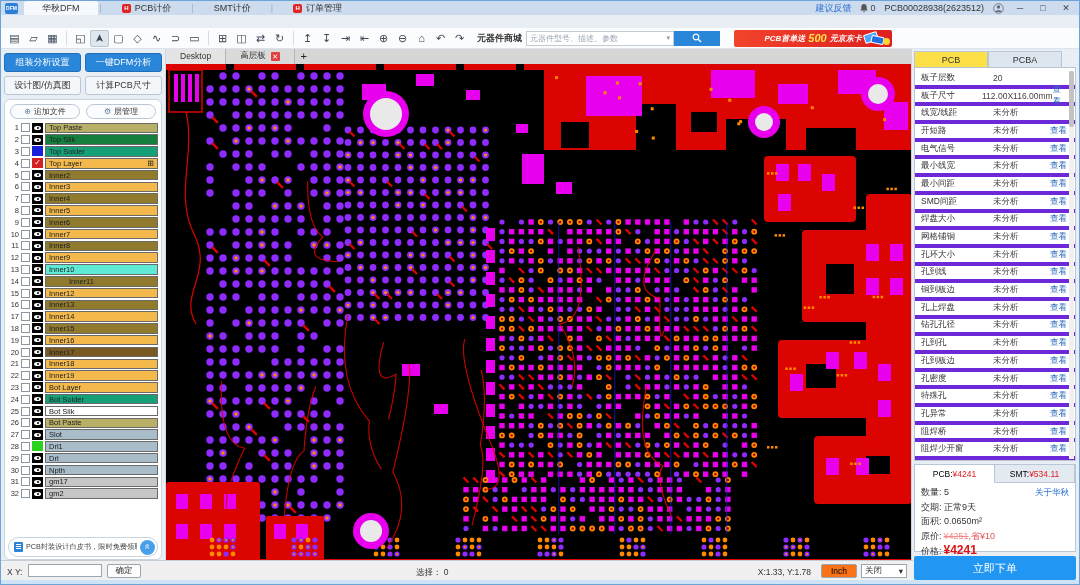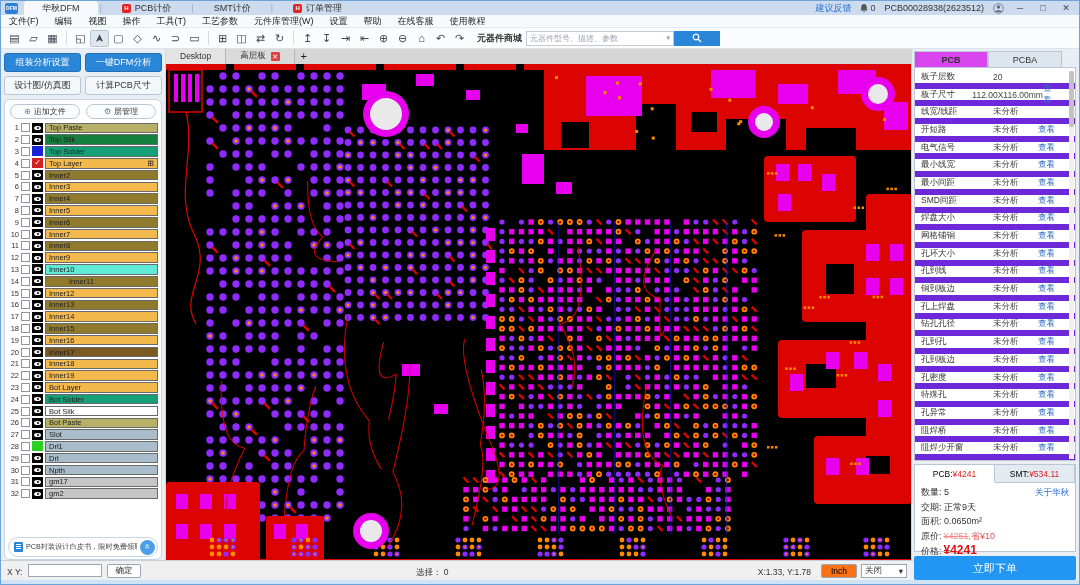--- a/index.html
+++ b/index.html
@@ -70,23 +70,23 @@
   .ctabs{height:15px;background:#d6d6d6;display:flex;align-items:stretch;font-size:8.5px;color:#333;}
   .ctab{display:flex;align-items:center;gap:5px;padding:0 14px;background:#e4e4e4;border-right:1px solid #b5b5b5;cursor:default;}
   .ctab.second{background:#dadada;}
   .ctabx{width:9px;height:9px;background:#e04040;color:#fff;font-size:7px;line-height:9px;text-align:center;border-radius:1px;}
   .ctabplus{width:18px;display:flex;align-items:center;justify-content:center;font-size:11px;color:#222;cursor:default;}
   #pcb-art{display:block;}
   
   .rightpanel{position:absolute;top:48px;right:0;bottom:4px;width:168px;background:#e9eef5;padding:2px 3px 0 2px;display:flex;flex-direction:column;border-left:1px solid #cdd8e4;}
   .rtabs{display:flex;height:16px;}
   .rtab{width:74px;font-size:9px;display:flex;align-items:center;justify-content:center;color:#333;border:1px solid #b9c6d6;border-bottom:none;background:#dde5ee;cursor:default;}
-  .rtab.active{background:#d946ef;font-weight:bold;}
+  .rtab.active{background:#fde047;font-weight:normal;}
   .rtable{background:#fff;border:1px solid #b9c6d6;height:394px;overflow:hidden;position:relative;padding-top:3px;}
-  .trow{display:flex;align-items:center;height:17.7px;border-bottom:6px solid #6d28d9;padding:0 20px 0 6px;font-size:8.5px;color:#333;}
+  .trow{display:flex;align-items:center;height:17.7px;border-bottom:4px solid #6d28d9;padding:0 8px 0 6px;font-size:8.5px;color:#333;}
   .tname{width:72px;}
   .tval{flex:1;color:#444;}
   .tview{color:#2f6bbf;cursor:default;}
   .rscroll{position:absolute;right:1px;top:3px;width:5px;height:388px;background:#f0f0f0;}
   .rscroll::before{content:"";position:absolute;top:0;left:0;width:5px;height:56px;background:#c2c2c2;border-radius:2px;}
   .pricebox{margin-top:3px;background:#fff;border:1px solid #b9c6d6;height:88px;position:relative;font-size:9px;}
   .ptabs{display:flex;height:18px;border-bottom:1px solid #b9c6d6;}
   .ptab{flex:1;display:flex;align-items:center;justify-content:center;font-size:8.5px;background:#e4eaf1;border-right:1px solid #b9c6d6;cursor:default;}
   .ptab.active{background:#fff;border-bottom:1px solid #fff;margin-bottom:-1px;}
   .ptab .red{color:#e02020;}
@@ -147,33 +147,20 @@
           <circle cx="5.5" cy="5.5" r="4.8" fill="none" stroke="#667" stroke-width="0.8"></circle>
           <circle cx="5.5" cy="4" r="1.7" fill="#667"></circle>
           <path d="M2 9 C2.5 6.8 8.5 6.8 9 9 Z" fill="#667"></path>
         </svg>
       <span class="winbtn">─</span>
       <span class="winbtn">□</span>
       <span class="winbtn">✕</span>
     </div>
   </div>
 
-  <div class="menubar" id="menubar">
-      <span class="mitem">文件(F)</span>
-      <span class="mitem">编辑</span>
-      <span class="mitem">视图</span>
-      <span class="mitem">操作</span>
-      <span class="mitem">工具(T)</span>
-      <span class="mitem">工艺参数</span>
-      <span class="mitem">元件库管理(W)</span>
-      <span class="mitem">设置</span>
-      <span class="mitem">帮助</span>
-      <span class="mitem">在线客服</span>
-      <span class="mitem">使用教程</span>
-    </div>
 
   <div class="toolbar">
     <div id="toolicons" style="display:flex;align-items:center;">
         <button class="ticon">▤</button>
         <button class="ticon">▱</button>
         <button class="ticon">▦</button>
         <div class="tsep"></div>
         <button class="ticon">◱</button>
         <button class="ticon active"><span class="ic-cursor">➤</span></button>
         <button class="ticon">▢</button>
@@ -201,20 +188,28 @@
     <div class="searchbox">
       <span class="ph">元器件型号、描述、参数</span>
       <span class="caret">▾</span>
     </div>
     <button class="searchbtn">
       <svg width="10" height="10" viewBox="0 0 10 10">
           <circle cx="4" cy="4" r="2.8" fill="none" stroke="#fff" stroke-width="1.2"></circle>
           <line x1="6.2" y1="6.2" x2="9" y2="9" stroke="#fff" stroke-width="1.4"></line>
         </svg>
     </button>
+    <div class="banner">
+      <span>PCB首单送</span>
+      <span class="big">500</span>
+      <span>元京东卡</span>
+      <i class="card1"></i>
+      <i class="card2"></i>
+      <i class="coin"></i>
+    </div>
   </div>
 
   <div class="main">
 
     <div class="leftpanel">
       <div class="lbtns">
         <button class="lbtn blue">组装分析设置</button>
         <button class="lbtn blue">一键DFM分析</button>
         <button class="lbtn plain">设计图/仿真图</button>
         <button class="lbtn plain">计算PCB尺寸</button>

